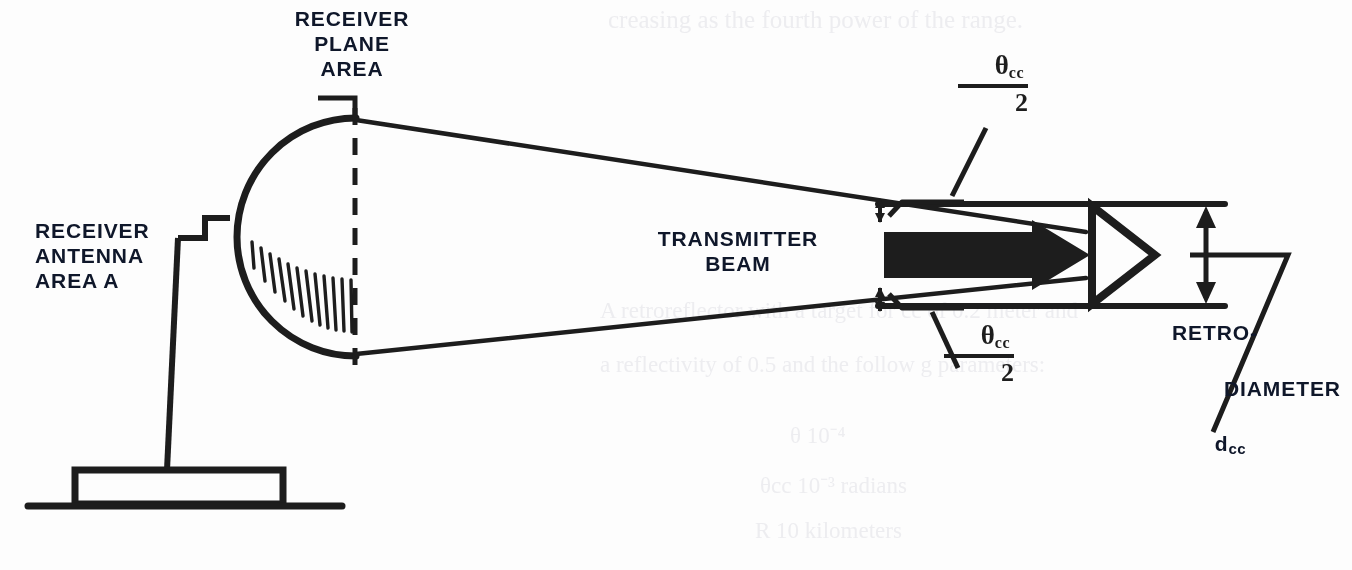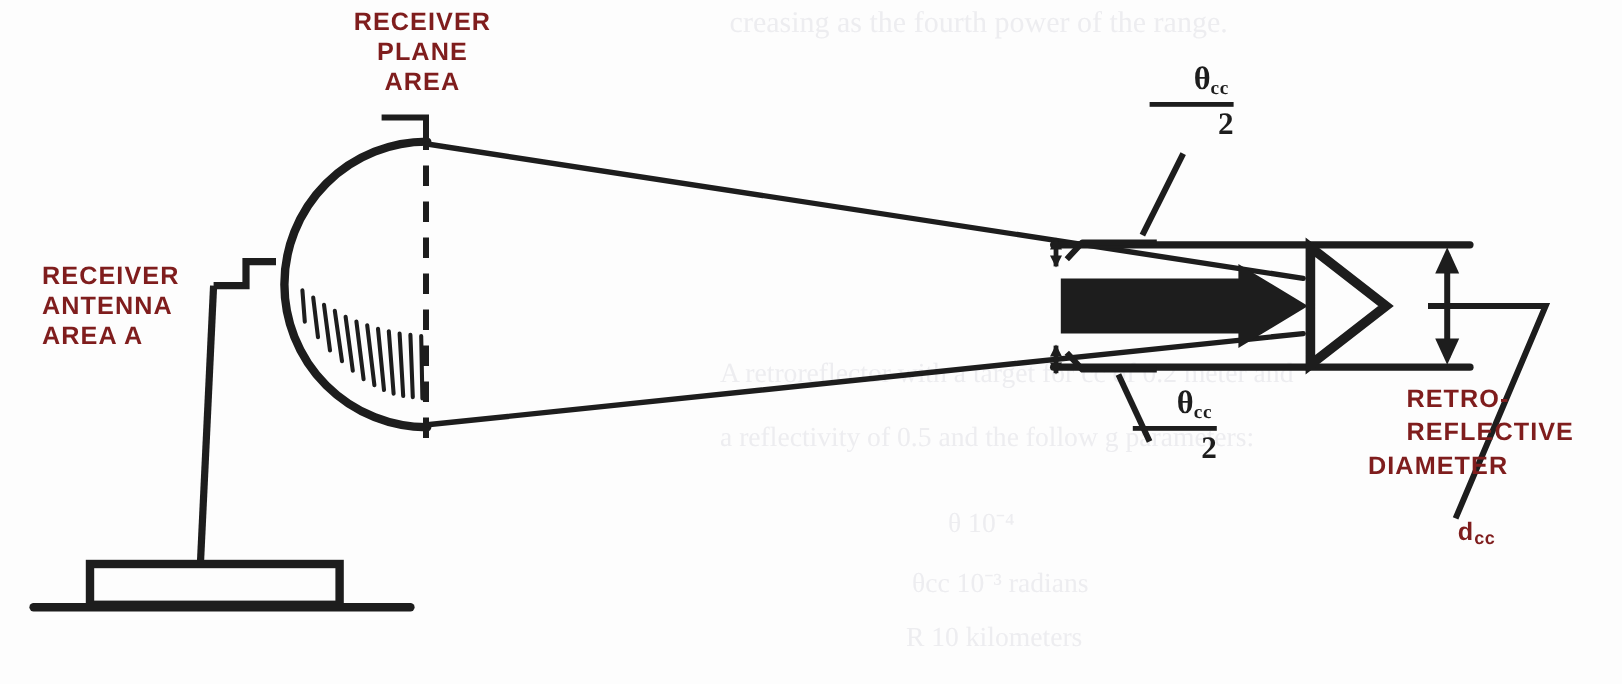--- a/index.html
+++ b/index.html
@@ -15,21 +15,21 @@
     position:absolute;
     color:#ededf0;
     font-family:"Liberation Serif", serif;
     white-space:nowrap;
     pointer-events:none;
     user-select:none;
   }
   
   .lbl{
     position:absolute;
-    color:#7f1d1d;
+    color:#0f172a;
     font-weight:bold;
     font-size:21px;
     letter-spacing:.9px;
     line-height:25px;
     white-space:pre;
   }
   .lbl.ctr{text-align:center;}
   .lbl.rt{text-align:left;margin-left:28px;}
   
   .frac{
@@ -142,33 +142,34 @@
   </svg>
 
   <div class="lbl ctr" style="left:262px;top:6px;width:180px;">RECEIVER
 PLANE
 AREA</div>
 
   <div class="lbl" style="left:35px;top:218px;width:200px;">RECEIVER
 ANTENNA
 AREA A</div>
 
+  <div class="lbl ctr" style="left:630px;top:226px;width:216px;">TRANSMITTER
+BEAM</div>
 
   <div class="frac" style="left:958px;top:52px;width:70px;">
     <span class="num"><span>θ</span><span class="sub">cc</span></span>
     <span class="bar"></span>
     <span class="den">2</span>
   </div>
 
   <div class="frac" style="left:944px;top:322px;width:70px;">
     <span class="num"><span>θ</span><span class="sub">cc</span></span>
     <span class="bar"></span>
     <span class="den">2</span>
   </div>
 
   <div class="lbl rt" style="left:1144px;top:320px;">RETRO-</div>
-  <div class="lbl rt" style="left:1144px;top:348px;">REFLECTIVE</div>
-  <div class="lbl rt" style="left:1112px;top:376px;">DIAMETER</div>
+  <div class="lbl rt" style="left:1196px;top:376px;">DIAMETER</div>
   <div class="lbl ctr" style="left:1144px;top:406px;width:146px;">
     <span class="sublbl"><span>d</span><span class="sb">cc</span></span>
   </div>
 
 </div>
 
 </body></html>

